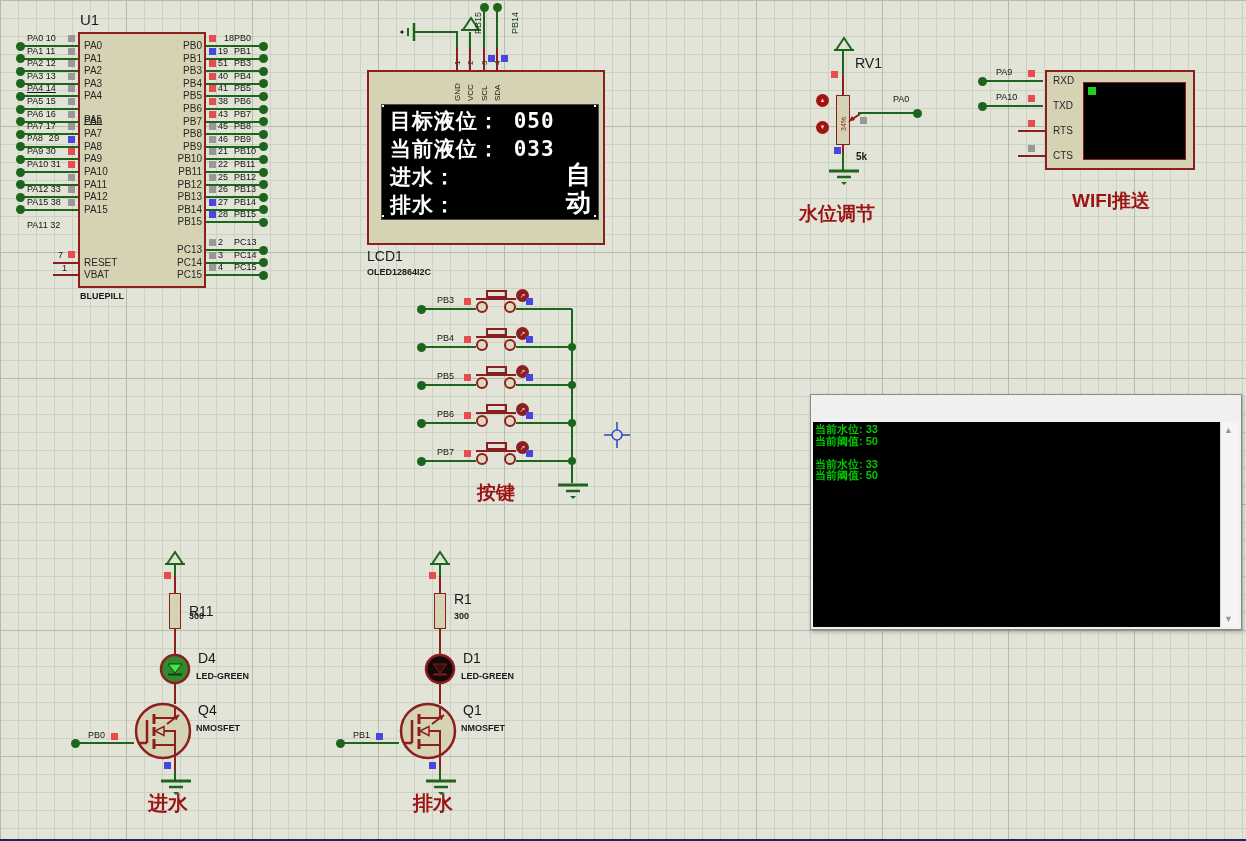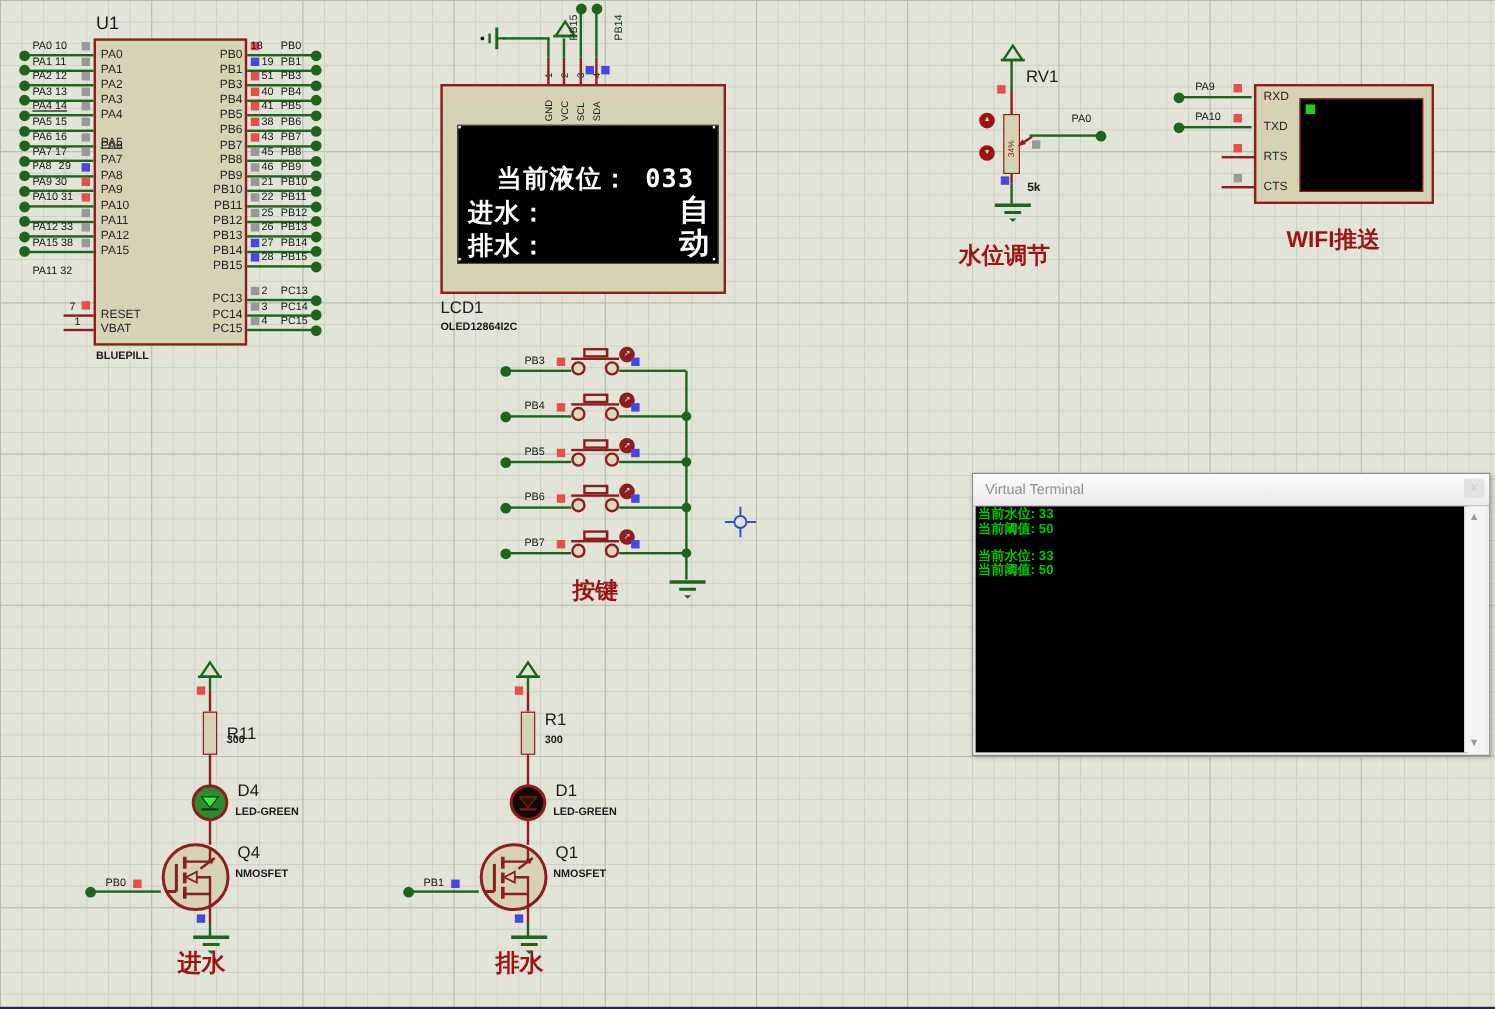--- a/index.html
+++ b/index.html
@@ -56,24 +56,20 @@
   <div class="abs" style="left:1088px;top:87px;width:8px;height:8px;background:#22cc22;"></div>
   <div class="cap" style="left:1072px;top:190px;">WIFI推送</div>
 
   <div class="ref" style="left:855px;top:56px;">RV1</div>
   <div class="val" style="left:856px;top:152px;font-size:10px;">5k</div>
   <div class="cap" style="left:799px;top:203px;">水位调节</div>
 
   <div class="cap" style="left:477px;top:482px;">按键</div>
 
   <div id="vt">
-    <div id="vt-title">
-      <span>Virtual Terminal</span>
-      <div id="vt-close">x</div>
-    </div>
     <div id="vt-console">
         <div class="termline" style="left:2px;top:2px;">当前水位: 33</div>
         <div class="termline" style="left:2px;top:13.5px;">当前阈值: 50</div>
         <div class="termline" style="left:2px;top:25px;"></div>
         <div class="termline" style="left:2px;top:36.5px;">当前水位: 33</div>
         <div class="termline" style="left:2px;top:48px;">当前阈值: 50</div>
       </div>
     <div id="vt-scroll">
       <div class="scroll-arrow" style="top:3px;">▲</div>
       <div class="scroll-arrow" style="bottom:3px;">▼</div>
@@ -155,21 +151,21 @@
     <div class="sq" style="left:68px;top:186.2px;background:#989898"></div>
     <div class="ipin" style="left:84px;top:191.2px;">PA12</div>
     <div class="dot" style="left:15.5px;top:205.29999999999998px;width:9px;height:9px;"></div>
     <div class="w" style="left:20px;top:208.79999999999998px;width:58px;height:2px;background:#1d651d"></div>
     <div class="lbl" style="left:27px;top:196.79999999999998px;">PA15&nbsp;38</div>
     <div class="sq" style="left:68px;top:198.79999999999998px;background:#989898"></div>
     <div class="ipin" style="left:84px;top:203.79999999999998px;">PA15</div>
     <div class="w" style="left:206px;top:45px;width:57px;height:2px;background:#1d651d"></div>
     <div class="dot" style="left:258.5px;top:41.5px;width:9px;height:9px;"></div>
     <div class="sq" style="left:209px;top:35px;background:#e84d4d"></div>
-    <div class="lbl" style="left:209px;top:33px;">18</div>
+    <div class="lbl" style="left:224px;top:33px;">18</div>
     <div class="lbl" style="left:234px;top:33px;">PB0</div>
     <div class="ipin" style="left:134px;top:40px;width:68px;text-align:right;">PB0</div>
     <div class="w" style="left:206px;top:57.6px;width:57px;height:2px;background:#1d651d"></div>
     <div class="dot" style="left:258.5px;top:54.1px;width:9px;height:9px;"></div>
     <div class="sq" style="left:209px;top:47.6px;background:#4747e0"></div>
     <div class="lbl" style="left:218px;top:45.6px;">19</div>
     <div class="lbl" style="left:234px;top:45.6px;">PB1</div>
     <div class="ipin" style="left:134px;top:52.6px;width:68px;text-align:right;">PB1</div>
     <div class="w" style="left:206px;top:70.2px;width:57px;height:2px;background:#1d651d"></div>
     <div class="dot" style="left:258.5px;top:66.7px;width:9px;height:9px;"></div>
@@ -304,21 +300,22 @@
     <div class="w" style="left:483px;top:7px;width:2px;height:41px;background:#1d651d"></div>
     <div class="dot" style="left:479.5px;top:2.5px;width:9px;height:9px;"></div>
     <div class="rot" style="left:473px;top:34px;font-size:9px;color:#143214;">PB15</div>
     <div class="w" style="left:496px;top:7px;width:2px;height:41px;background:#1d651d"></div>
     <div class="dot" style="left:492.5px;top:2.5px;width:9px;height:9px;"></div>
     <div class="rot" style="left:510px;top:34px;font-size:9px;color:#143214;">PB14</div>
     <div class="abs" style="left:382px;top:105px;width:2px;height:2px;background:#fff"></div>
     <div class="abs" style="left:594px;top:105px;width:2px;height:2px;background:#fff"></div>
     <div class="abs" style="left:382px;top:215px;width:2px;height:2px;background:#fff"></div>
     <div class="abs" style="left:594px;top:215px;width:2px;height:2px;background:#fff"></div>
-    <div class="oledline" style="left:390px;top:136px;margin-left:24px;">当前液位： 033</div>
+    <div class="oledline" style="left:390px;top:108px;">目标液位： 050</div>
+    <div class="oledline" style="left:390px;top:136px;">当前液位： 033</div>
     <div class="oledline" style="left:390px;top:164px;">进水：</div>
     <div class="oledright" style="left:566px;top:162px;">自</div>
     <div class="oledline" style="left:390px;top:192px;">排水：</div>
     <div class="oledright" style="left:566px;top:190px;">动</div>
     <svg class="abs" style="left:832px;top:36px" width="24" height="18">
       <path d="M12,2 L20,14 L4,14 Z" fill="none" stroke="#1d651d" stroke-width="2"></path>
       <line x1="2" y1="14" x2="22" y2="14" stroke="#1d651d" stroke-width="2"></line>
     </svg>
     <div class="w" style="left:842px;top:50px;width:2px;height:25px;background:#1d651d"></div>
     <div class="sq" style="left:831px;top:71px;background:#e84d4d"></div>

